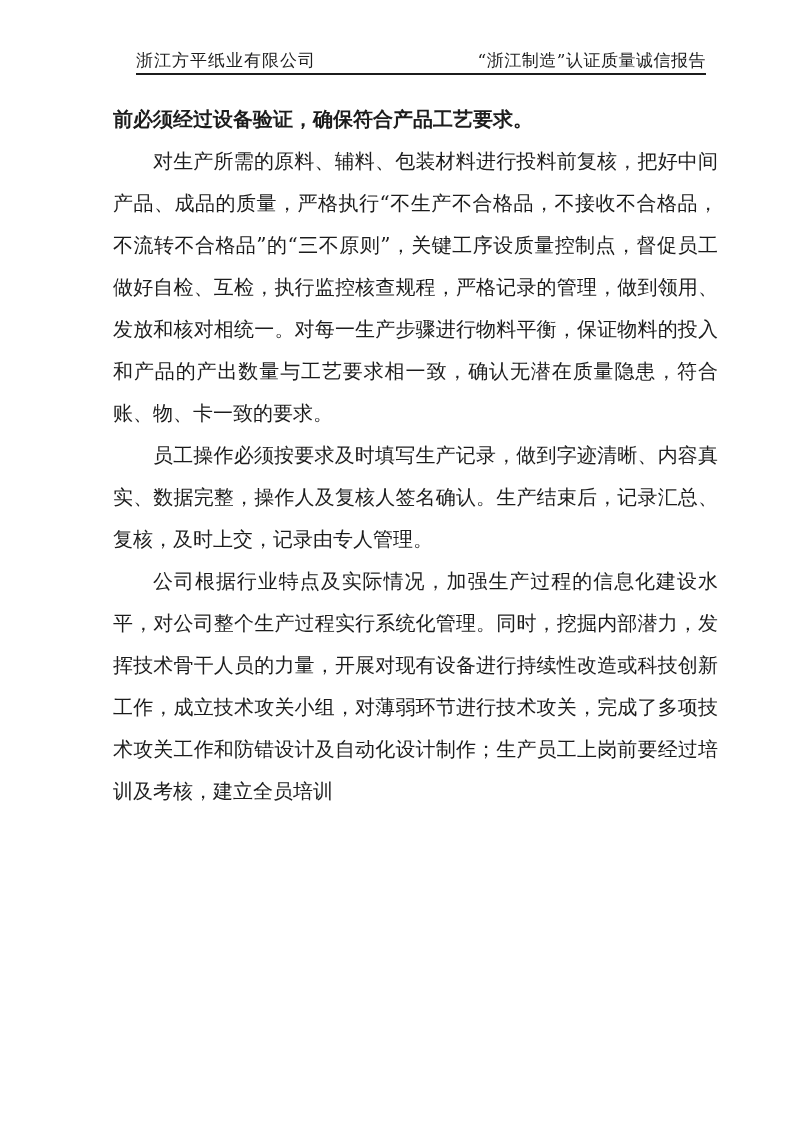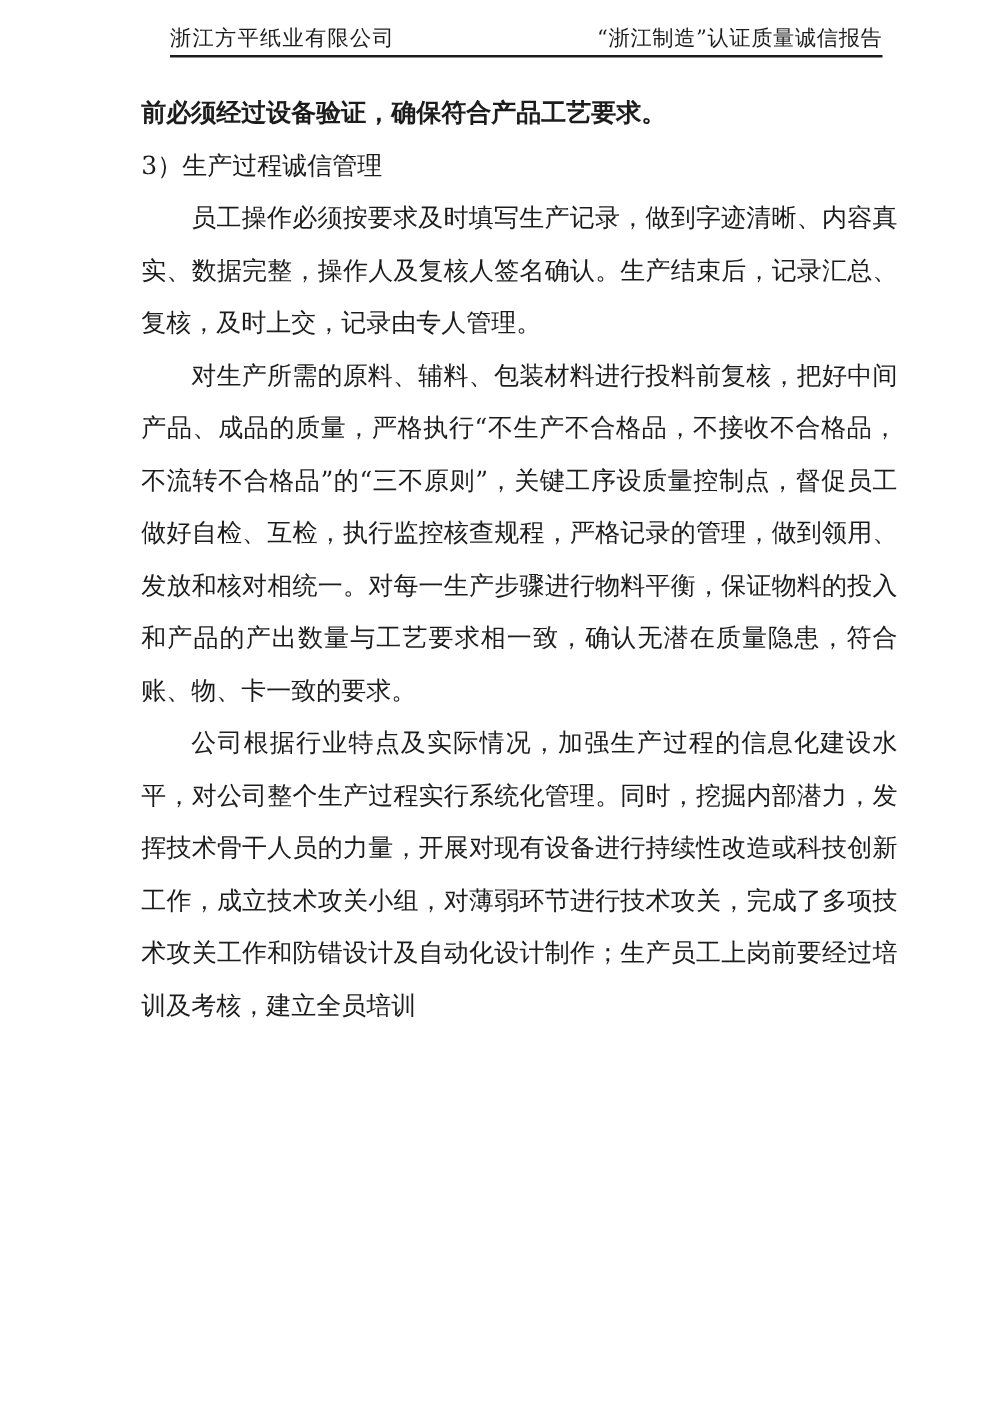--- a/index.html
+++ b/index.html
@@ -13,21 +13,21 @@
     position: relative;
     font-family: "DejaVu Serif", "Liberation Serif", serif;
     color: #1c1c1c;
     overflow: hidden;
   }
   .page {
     width: 800px;
     height: 1131px;
     background: #ffffff;
     box-sizing: border-box;
-    padding-top: 21px;
+    padding-top: 50px;
   }
   
   .doc-header {
     margin-left: 136px;
     margin-right: 94px;
     border-bottom: 2px solid #1c1c1c;
     display: flex;
     justify-content: space-between;
     align-items: flex-end;
     padding-bottom: 3px;
@@ -57,19 +57,18 @@
 <div class="page">
 
   <div class="doc-header">
     <span class="left">浙江方平纸业有限公司</span>
     <span class="right">“浙江制造”认证质量诚信报告</span>
   </div>
 
   <div class="doc-body">
 
   <p class="block continuation">前必须经过设备验证，确保符合产品工艺要求。</p>
-      <p class="block heading">3）生产过程诚信管理</p>
+      <p class="block paragraph">对生产所需的原料、辅料、包装材料进行投料前复核，把好中间产品、成品的质量，严格执行“不生产不合格品，不接收不合格品，不流转不合格品”的“三不原则”，关键工序设质量控制点，督促员工做好自检、互检，执行监控核查规程，严格记录的管理，做到领用、发放和核对相统一。对每一生产步骤进行物料平衡，保证物料的投入和产品的产出数量与工艺要求相一致，确认无潜在质量隐患，符合账、物、卡一致的要求。</p>
       <p class="block paragraph">员工操作必须按要求及时填写生产记录，做到字迹清晰、内容真实、数据完整，操作人及复核人签名确认。生产结束后，记录汇总、复核，及时上交，记录由专人管理。</p>
-      <p class="block paragraph">对生产所需的原料、辅料、包装材料进行投料前复核，把好中间产品、成品的质量，严格执行“不生产不合格品，不接收不合格品，不流转不合格品”的“三不原则”，关键工序设质量控制点，督促员工做好自检、互检，执行监控核查规程，严格记录的管理，做到领用、发放和核对相统一。对每一生产步骤进行物料平衡，保证物料的投入和产品的产出数量与工艺要求相一致，确认无潜在质量隐患，符合账、物、卡一致的要求。</p>
       <p class="block paragraph">公司根据行业特点及实际情况，加强生产过程的信息化建设水平，对公司整个生产过程实行系统化管理。同时，挖掘内部潜力，发挥技术骨干人员的力量，开展对现有设备进行持续性改造或科技创新工作，成立技术攻关小组，对薄弱环节进行技术攻关，完成了多项技术攻关工作和防错设计及自动化设计制作；生产员工上岗前要经过培训及考核，建立全员培训</p>
     </div>
 
 </div>
 
 </body></html>

